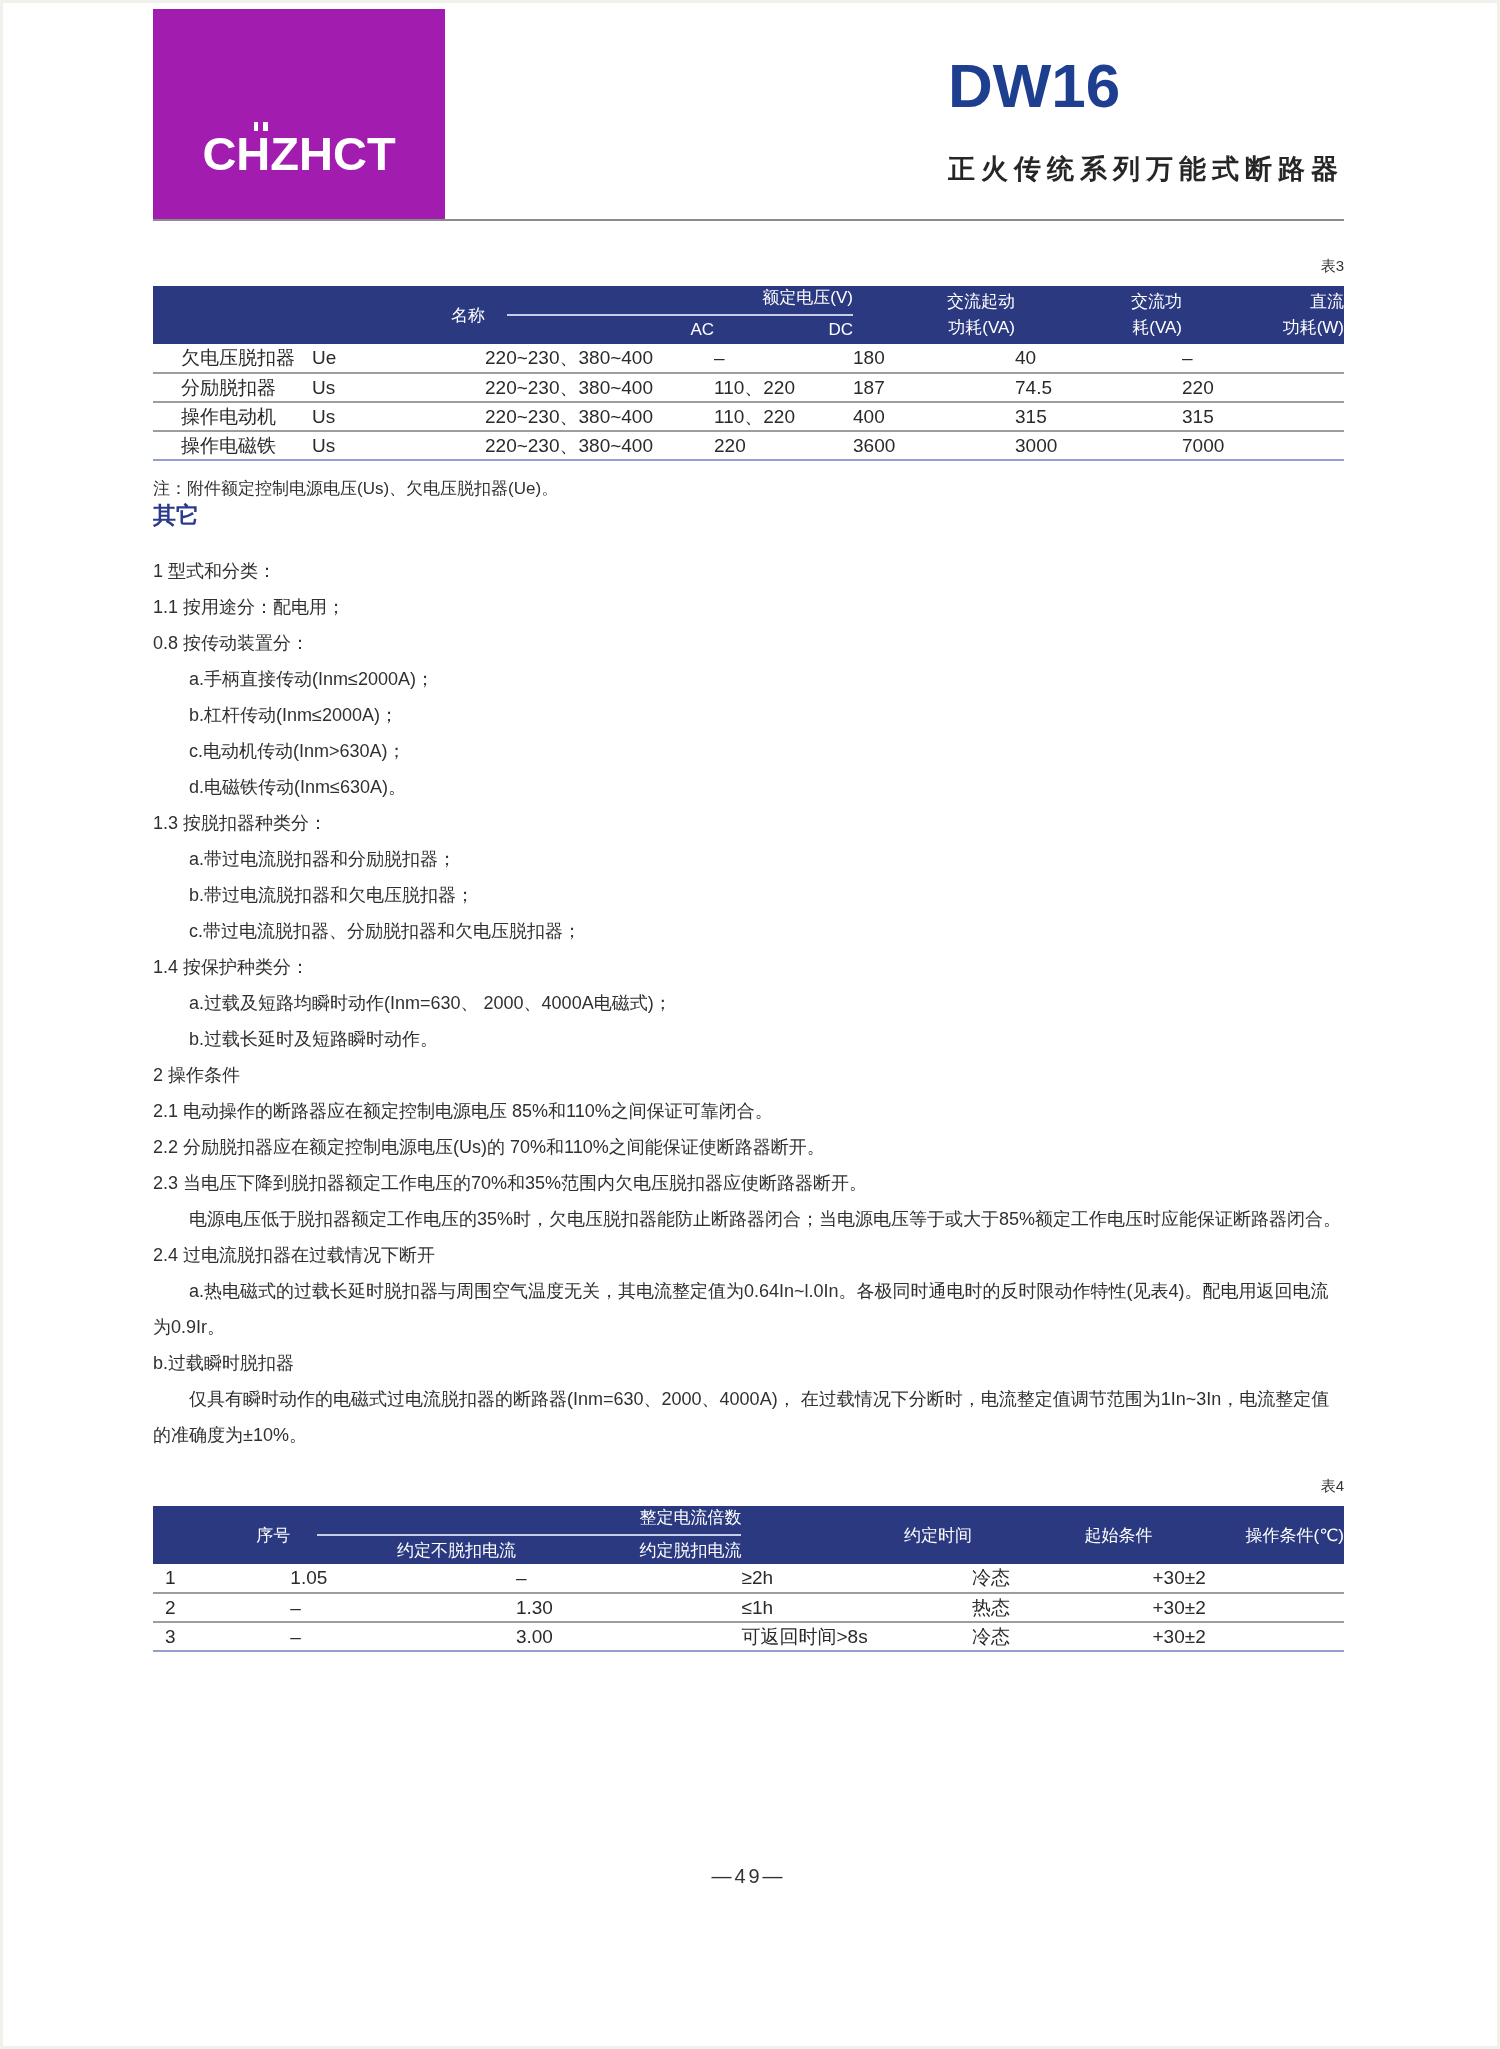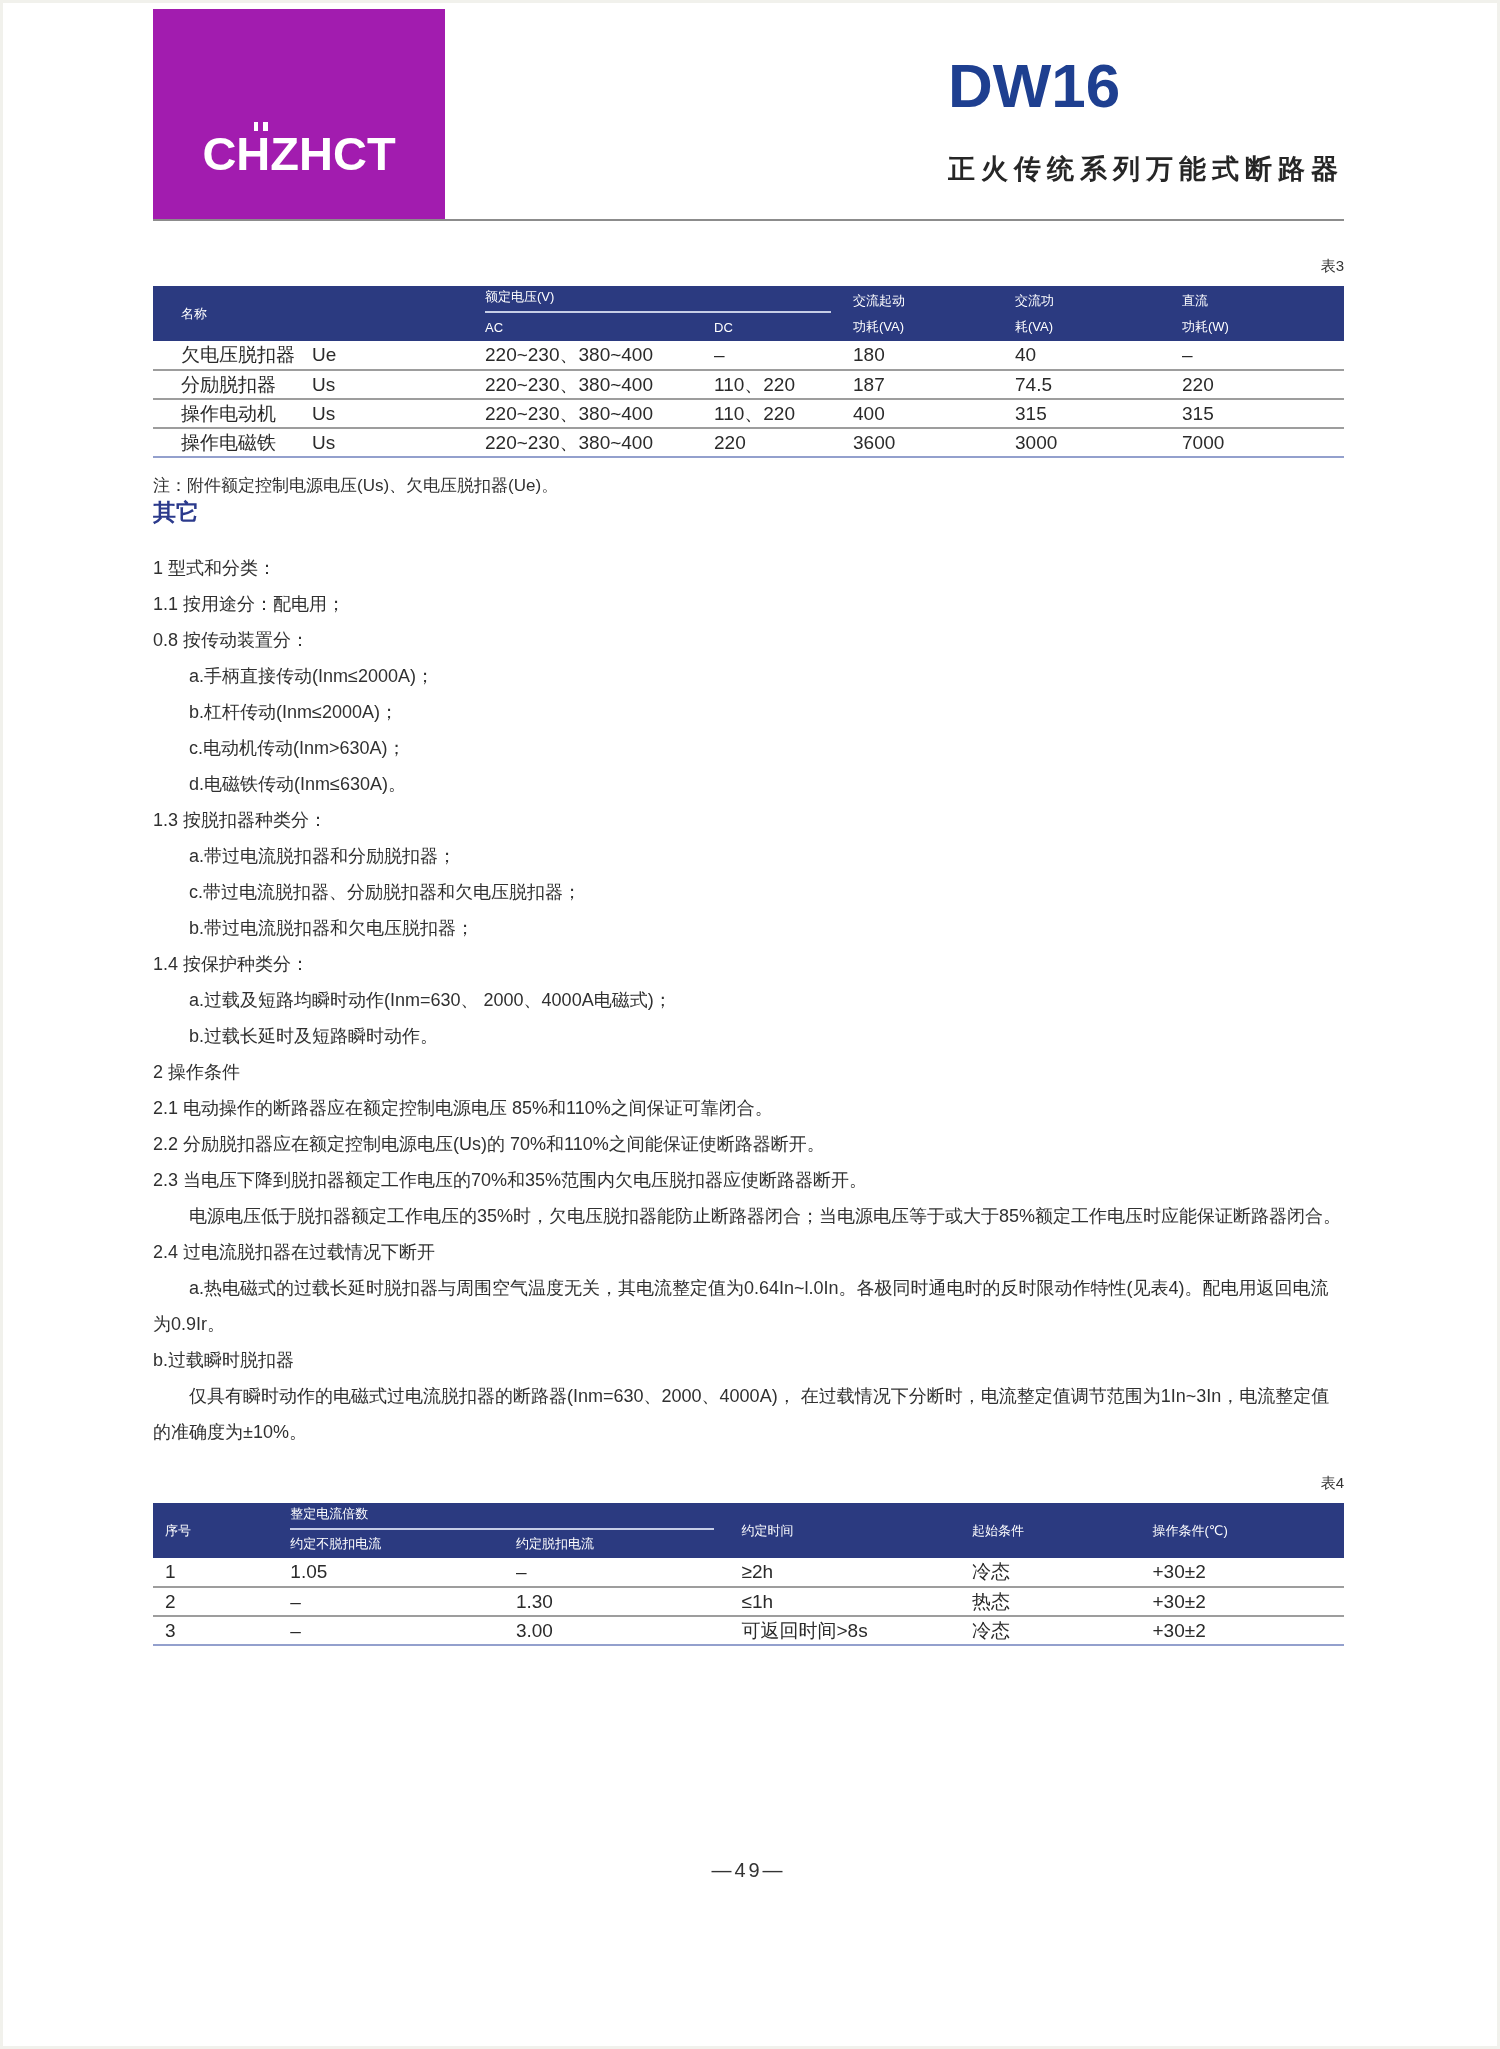--- a/index.html
+++ b/index.html
@@ -84,22 +84,22 @@
   table {
     width: 100%;
     border-collapse: collapse;
     table-layout: fixed;
     margin-top: 10px;
   }
   thead th {
     background: #2b3a80;
     color: #ffffff;
     font-weight: normal;
-    font-size: 13px;
-    text-align: left;
+    font-size: 17px;
+    text-align: right;
     vertical-align: middle;
   }
   thead tr.r1 th { height: 27px; }
   thead tr.r2 th { height: 28px; }
   th.span-head { vertical-align: bottom; }
   .head-underline {
     display: inline-block;
     width: 94%;
     border-bottom: 2px solid #c6cde6;
     padding-bottom: 5px;
@@ -247,22 +247,22 @@
     <div class="body-text">
       <p class="l0">1 型式和分类：</p>
       <p class="l0">1.1 按用途分：配电用；</p>
       <p class="l0">0.8 按传动装置分：</p>
       <p class="l1">a.手柄直接传动(Inm≤2000A)；</p>
       <p class="l1">b.杠杆传动(Inm≤2000A)；</p>
       <p class="l1">c.电动机传动(Inm&gt;630A)；</p>
       <p class="l1">d.电磁铁传动(Inm≤630A)。</p>
       <p class="l0">1.3 按脱扣器种类分：</p>
       <p class="l1">a.带过电流脱扣器和分励脱扣器；</p>
+      <p class="l1">b.带过电流脱扣器和欠电压脱扣器；</p>
       <p class="l1">c.带过电流脱扣器、分励脱扣器和欠电压脱扣器；</p>
-      <p class="l1">b.带过电流脱扣器和欠电压脱扣器；</p>
       <p class="l0">1.4 按保护种类分：</p>
       <p class="l1">a.过载及短路均瞬时动作(Inm=630、 2000、4000A电磁式)；</p>
       <p class="l1">b.过载长延时及短路瞬时动作。</p>
       <p class="l0">2 操作条件</p>
       <p class="l0">2.1 电动操作的断路器应在额定控制电源电压 85%和110%之间保证可靠闭合。</p>
       <p class="l0">2.2 分励脱扣器应在额定控制电源电压(Us)的 70%和110%之间能保证使断路器断开。</p>
       <p class="l0">2.3 当电压下降到脱扣器额定工作电压的70%和35%范围内欠电压脱扣器应使断路器断开。</p>
       <p class="pind">电源电压低于脱扣器额定工作电压的35%时，欠电压脱扣器能防止断路器闭合；当电源电压等于或大于85%额定工作电压时应能保证断路器闭合。</p>
       <p class="l0">2.4 过电流脱扣器在过载情况下断开</p>
       <p class="pind">a.热电磁式的过载长延时脱扣器与周围空气温度无关，其电流整定值为0.64In~l.0In。各极同时通电时的反时限动作特性(见表4)。配电用返回电流为0.9Ir。</p>

